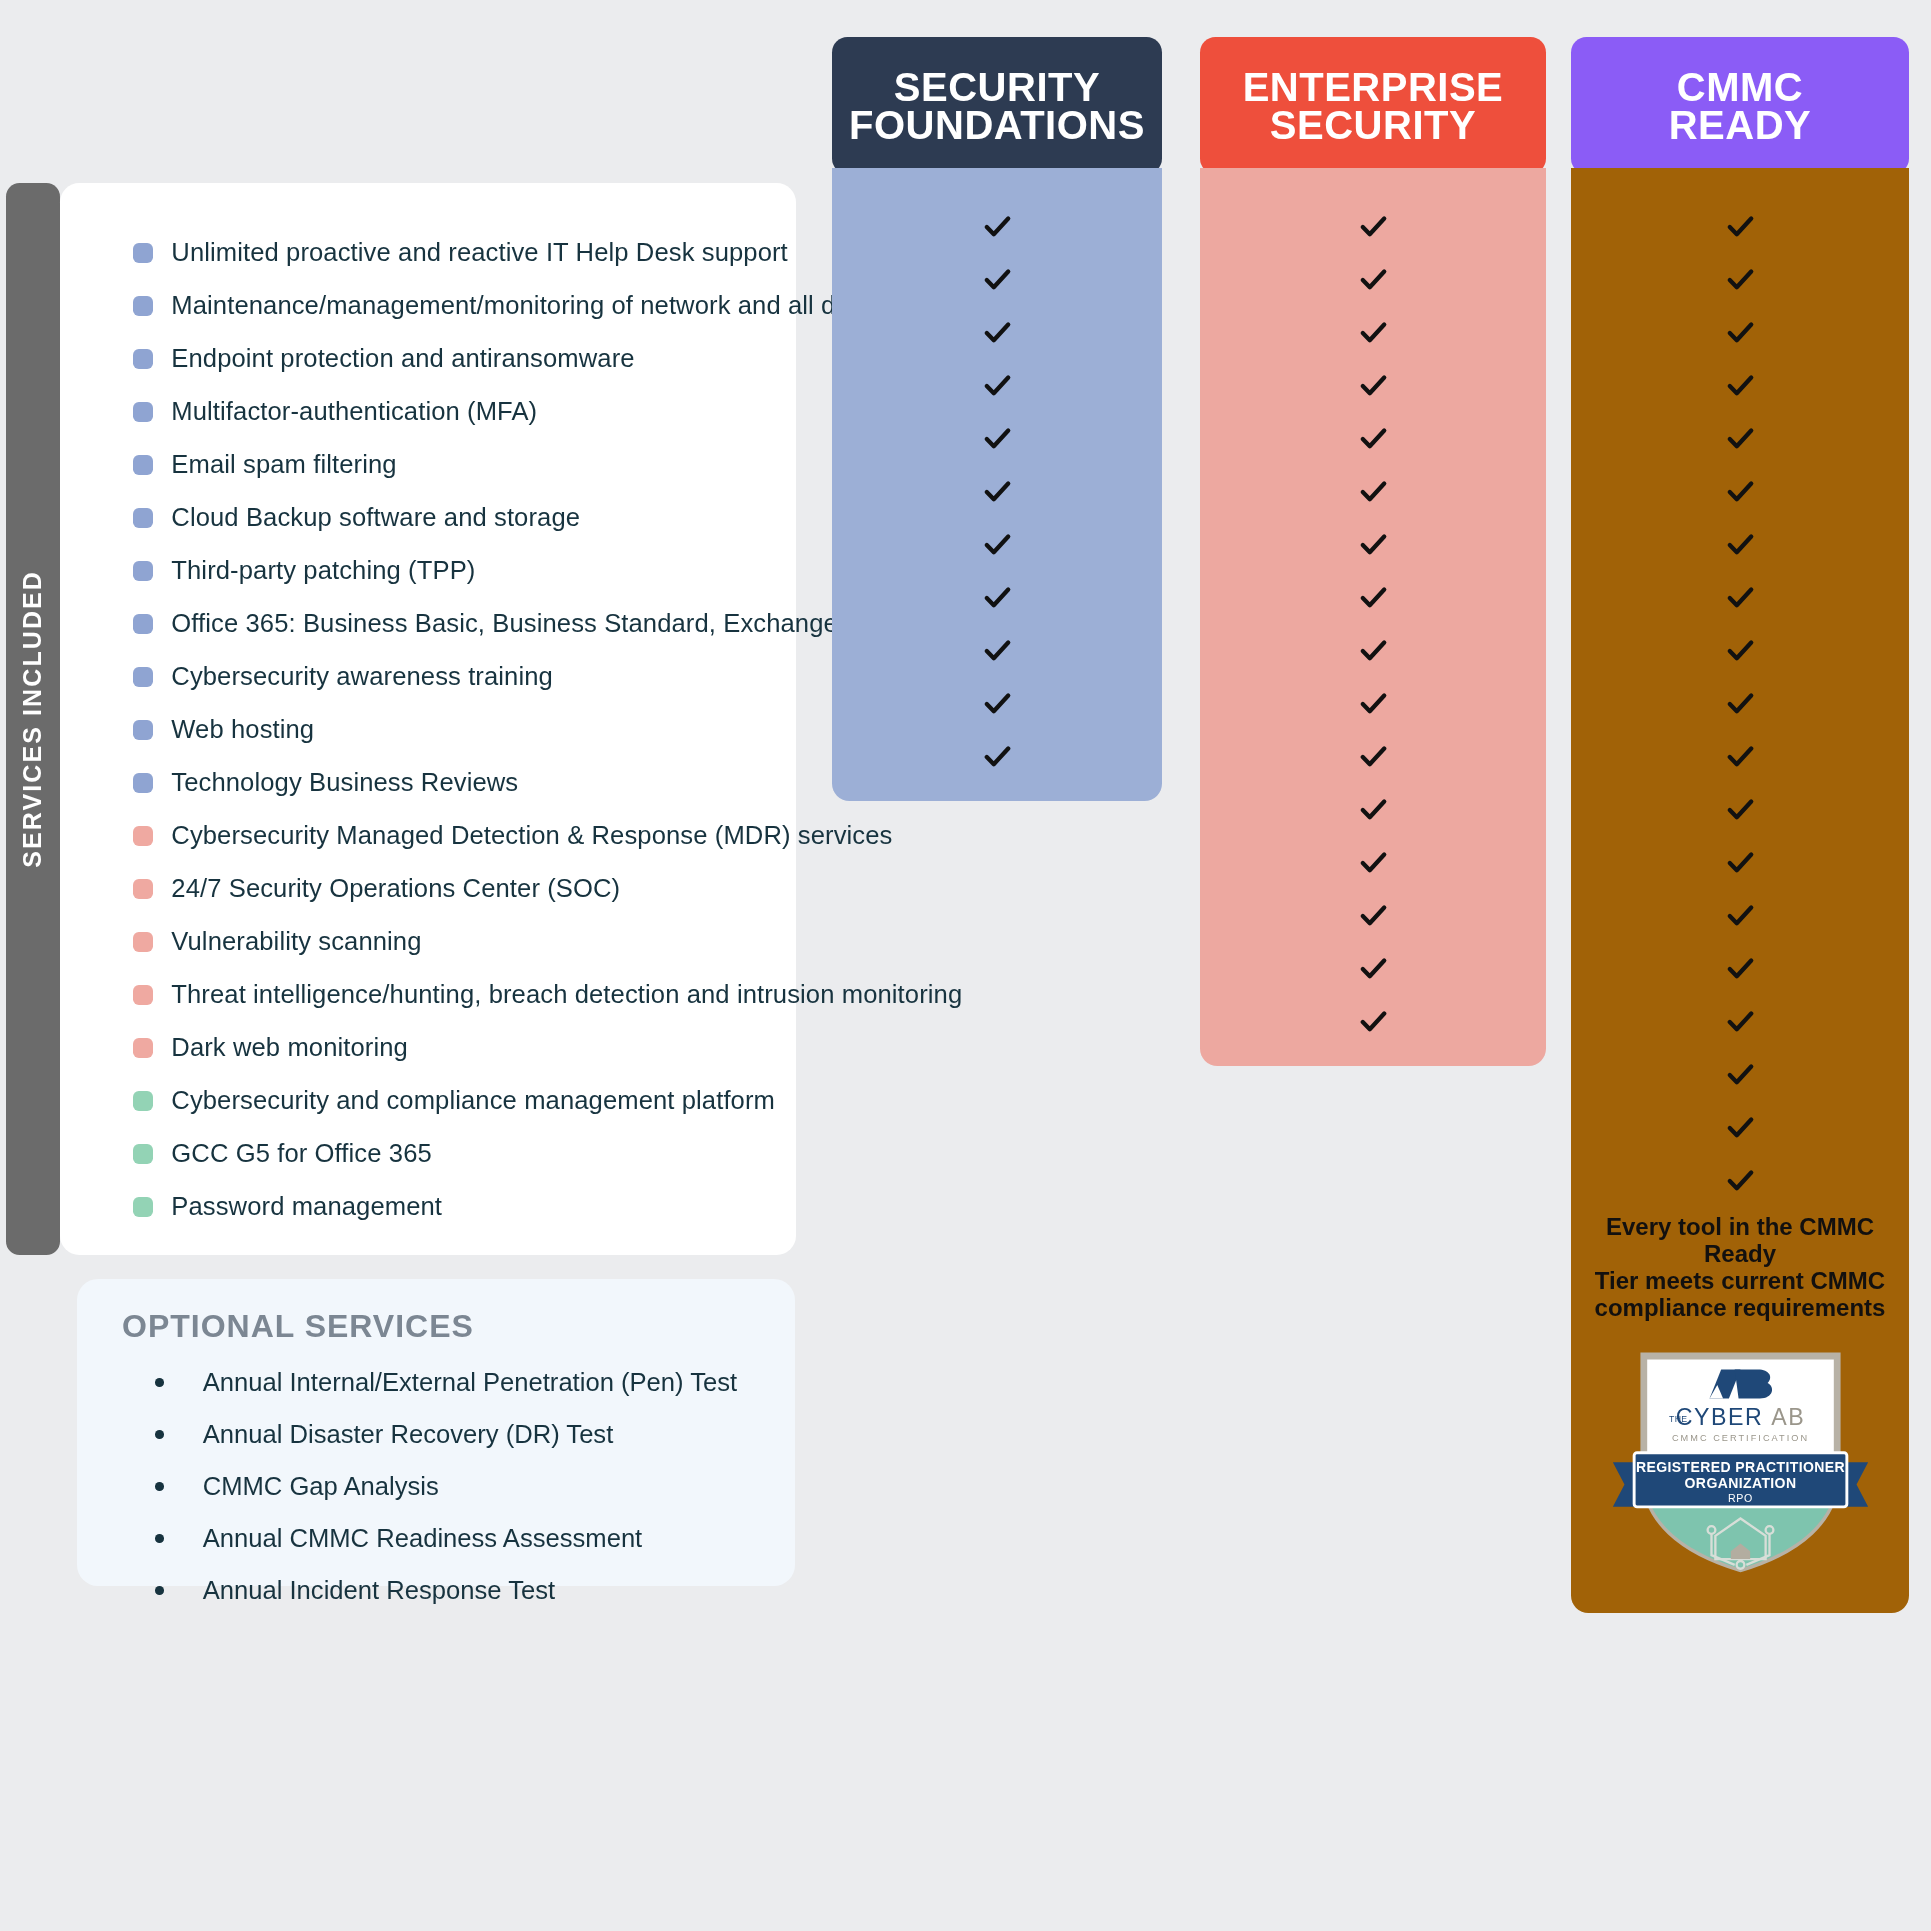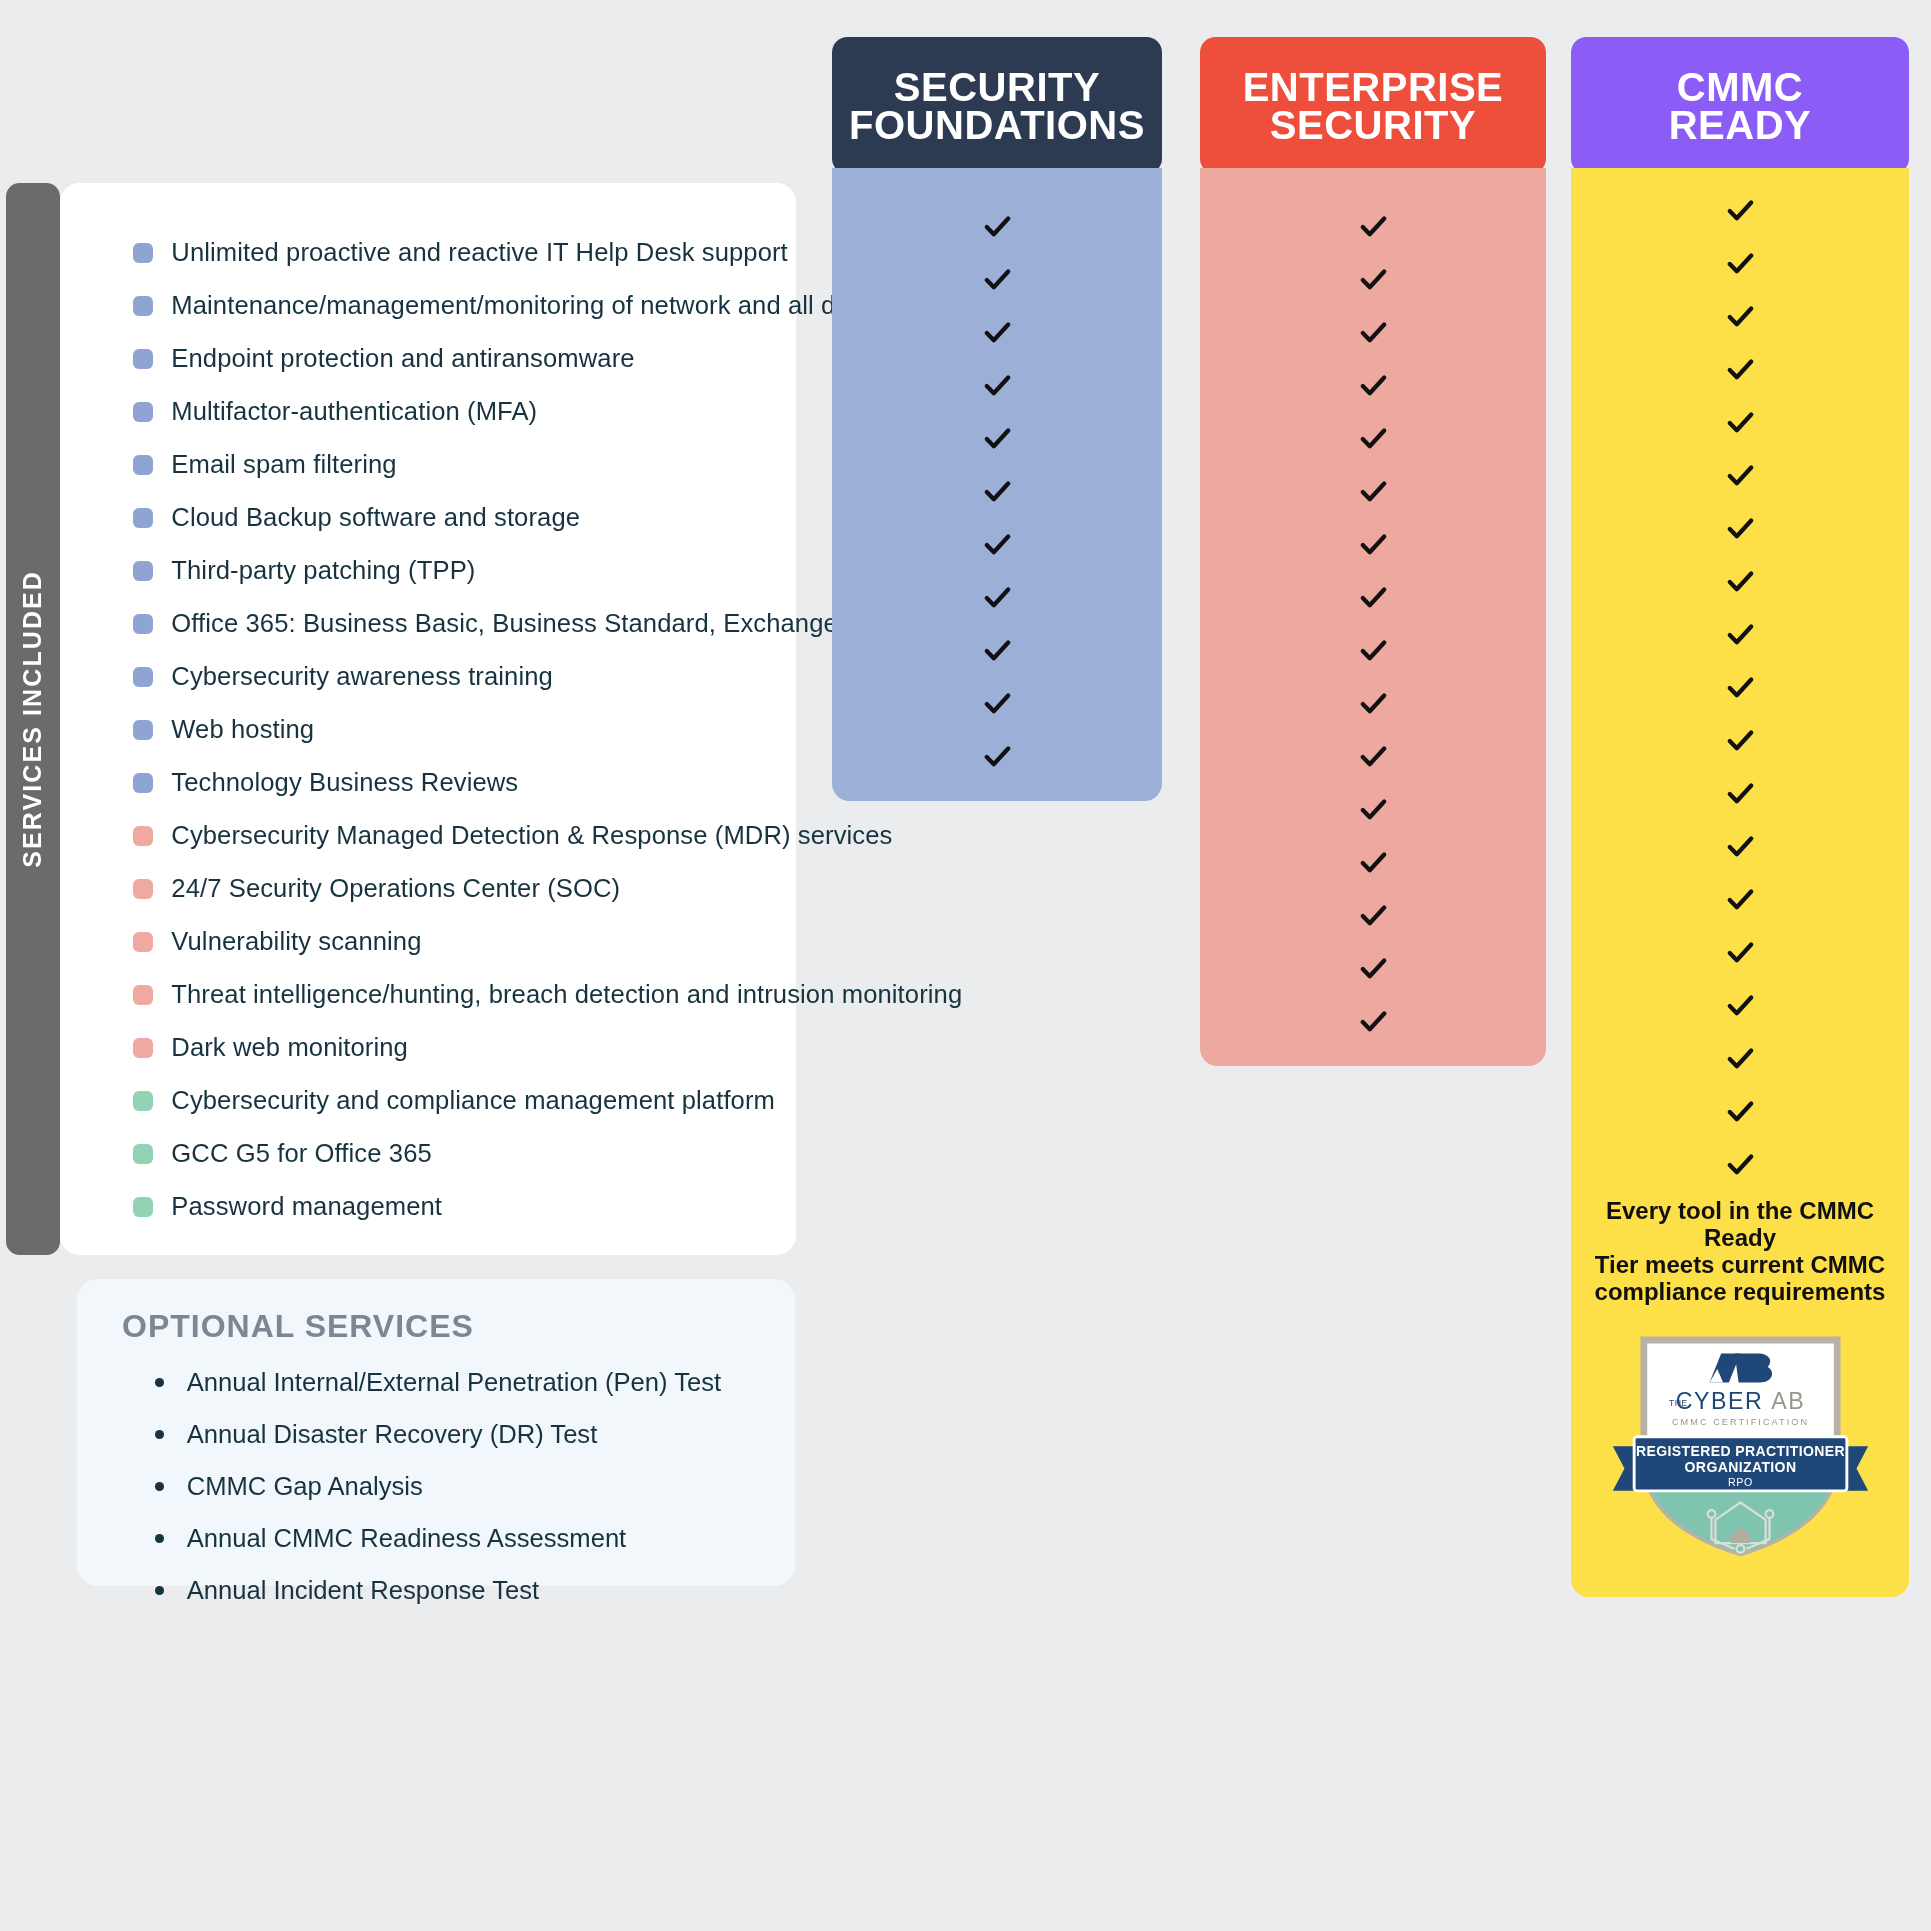--- a/index.html
+++ b/index.html
@@ -61,21 +61,21 @@
     padding: 29px 0 0 45px;
   }
   .optional-title {
     font-size: 32px; font-weight: 700; color: #7c8793;
     letter-spacing: 1px;
     font-family: "Liberation Sans Narrow", "Liberation Sans", sans-serif;
     font-stretch: condensed;
     margin-bottom: 11.6px;
   }
   .opt-row {
-    display: flex; align-items: center; height: 52px; padding-left: 33px;
+    display: flex; align-items: center; height: 52px; padding-left: 33px; gap: 16px;
   }
   .opt-dot {
     width: 8.7px; height: 8.7px; border-radius: 50%;
     background: #17333f; margin-right: 23px; flex: 0 0 8.7px;
   }
   .opt-text {
     font-size: 25.6px; color: #17333f;
     font-family: "Liberation Sans Narrow", "Liberation Sans", sans-serif;
     font-stretch: condensed; white-space: nowrap;
   }
@@ -438,21 +438,21 @@
 </svg>
             </span>
           </div>
         </div>
       </div>
       <div class="tier" style="left: 1571px; width: 338px;">
         <div class="tier-head" style="background: #8b5cf6;">
           <div class="tier-head-text">CMMC
 READY</div>
         </div>
-        <div class="tier-body" style="background: #fde047; padding-top: 16px; padding-bottom: 23px;">
+        <div class="tier-body" style="background: #a16207; padding-top: 32px; padding-bottom: 23px;">
           <div class="check-row">
             <span>
               <svg class="check" viewBox="0 0 24 24" aria-hidden="true">
   <path d="M4.2 12.4 L9.3 17.6 L19.8 6.2" fill="none" stroke="#111111" stroke-width="3.1" stroke-linecap="round" stroke-linejoin="round"></path>
 </svg>
             </span>
           </div>
           <div class="check-row">
             <span>
               <svg class="check" viewBox="0 0 24 24" aria-hidden="true">

